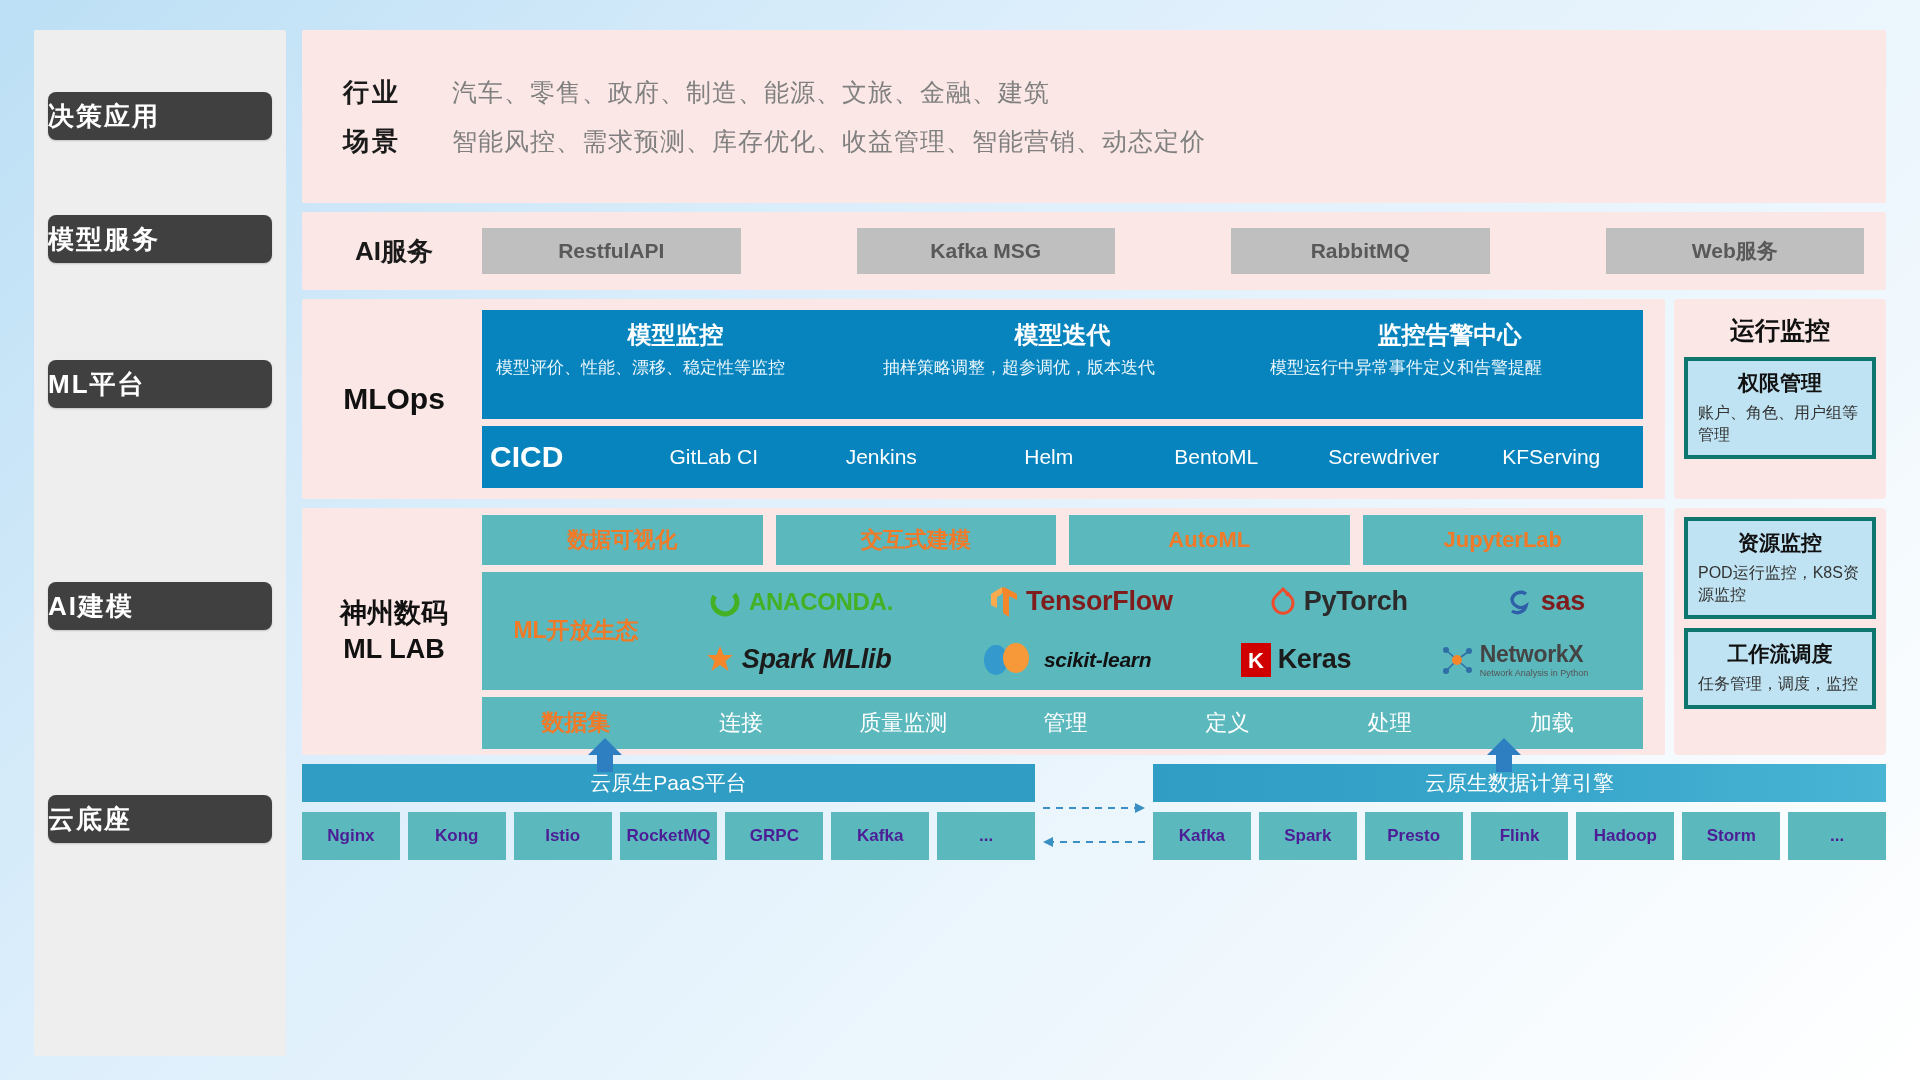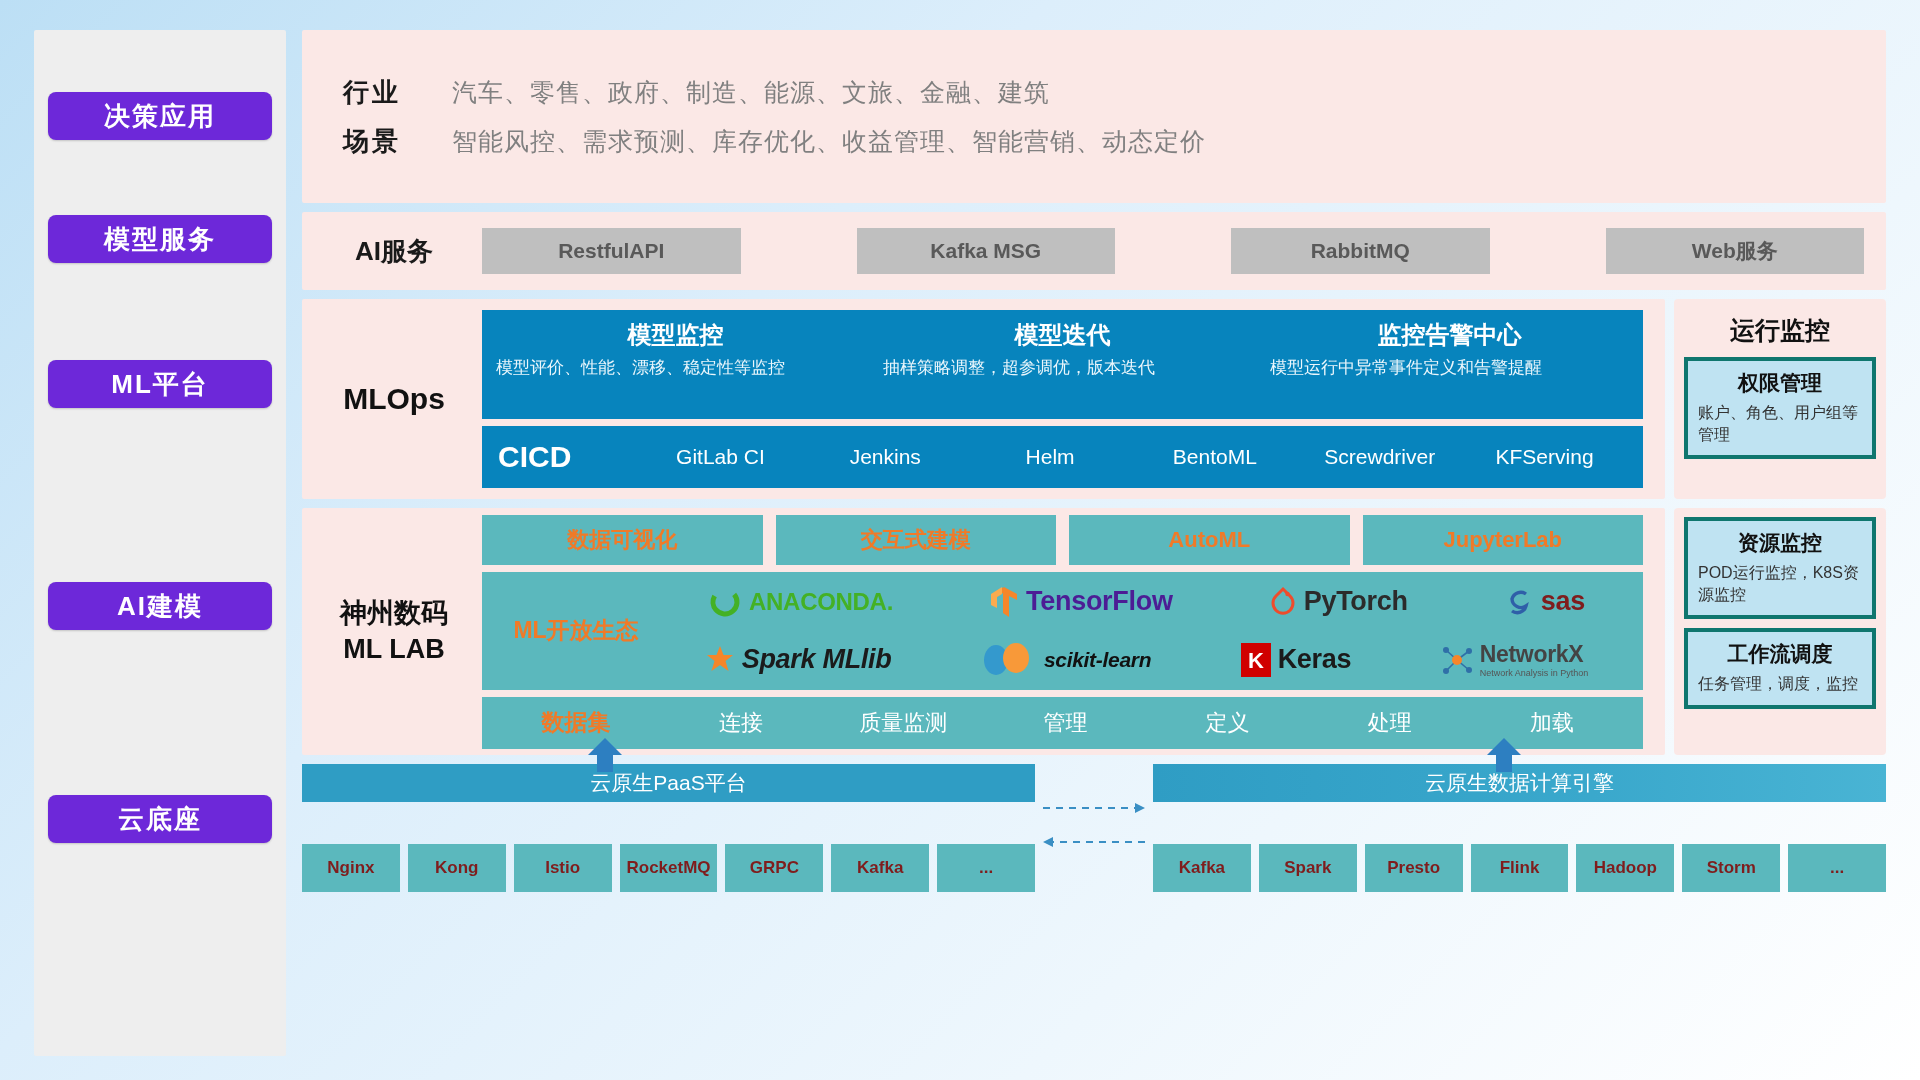--- a/index.html
+++ b/index.html
@@ -12,22 +12,22 @@
   .page{position:relative;width:1920px;height:1080px;box-sizing:border-box;padding:30px 34px 24px 34px;display:flex;gap:16px;}
 
   
   .rail{
     width:252px;flex:0 0 252px;background:#eeeeee;border-radius:2px;
     position:relative;display:flex;flex-direction:column;align-items:center;
     padding:0;box-sizing:border-box;
   }
   .rail-badge{
     position:absolute;left:14px;width:224px;height:48px;
-    background:#6d28d9;color:#ffffff;border-radius:8px;
-    display:flex;align-items:center;justify-content:center;
+    background:#404040;color:#ffffff;border-radius:8px;
+    display:flex;align-items:center;justify-content:flex-start;
     font-size:26px;font-weight:bold;letter-spacing:2px;
     box-shadow:0 1px 2px rgba(0,0,0,.18);
   }
 
   
   .stack{flex:1;display:flex;flex-direction:column;gap:9px;min-width:0;}
 
   .band{background:#fbe8e6;border-radius:2px;box-sizing:border-box;}
 
   
@@ -53,21 +53,21 @@
   .mlops-right{flex:1;display:flex;flex-direction:column;gap:7px;padding-left:18px;min-width:0;}
   .mlops-cards{display:flex;min-width:0;}
   .mcard{
     flex:1;background:#0784bd;color:#fff;padding:10px 14px 12px 14px;
     box-sizing:border-box;min-width:0;height:109px;
   }
   .mcard-t{font-size:24px;font-weight:bold;text-align:center;line-height:1.25;}
   .mcard-d{font-size:17px;line-height:1.35;margin-top:7px;color:#eaf6fc;}
   .cicd{
     background:#0784bd;height:62px;display:flex;align-items:center;
-    color:#fff;padding:0 16px;box-sizing:border-box;overflow:hidden;
+    color:#fff;padding:0 8px;box-sizing:border-box;overflow:hidden;
   }
   .cicd-title{font-size:30px;font-weight:bold;width:140px;flex:0 0 140px;}
   .cicd-items{flex:1;display:flex;min-width:0;}
   .cicd-item{flex:1;text-align:center;font-size:21px;line-height:1.05;word-break:break-all;}
 
   .monitor{
     width:212px;flex:0 0 212px;background:#fbe8e6;border-radius:4px;
     box-sizing:border-box;padding:9px 10px;display:flex;flex-direction:column;
   }
   .monitor-title{font-size:25px;font-weight:bold;color:#111;text-align:center;padding:6px 0 10px 0;}
@@ -105,23 +105,23 @@
   .r-cloud{height:152px;position:relative;display:flex;gap:0;background:transparent;}
   .cloud-col{flex:1;display:flex;flex-direction:column;gap:10px;min-width:0;}
   .cloud-spacer{width:118px;flex:0 0 118px;}
   .cloud-bar{
     height:38px;background:#2f9dc4;color:#fff;display:flex;align-items:center;justify-content:center;
     font-size:21px;
   }
   .cloud-bar.engine{background:linear-gradient(90deg,#2f9dc4 0%,#3aa8cc 60%,#49b4d4 100%);}
   .cloud-chips{display:flex;gap:8px;}
   .cchip{
-    flex:1;height:48px;background:#5bb8bd;color:#7f1d1d;
+    flex:1;height:48px;background:#5bb8bd;color:#4c1d95;
     display:flex;align-items:center;justify-content:center;text-align:center;
-    font-size:17px;font-weight:bold;line-height:1.1;box-sizing:border-box;padding:8px 3px;margin-top:32px;
+    font-size:17px;font-weight:bold;line-height:1.1;box-sizing:border-box;padding:8px 3px;
   }
 
   svg{display:block;}
 </style>
 </head>
 <body>
 
 <div class="page">
 
   <div class="rail">
@@ -228,21 +228,21 @@
                   <svg width="34" height="34" viewBox="0 0 34 34">
                     <circle cx="17" cy="17" r="12" fill="none" stroke="#44b125" stroke-width="5" stroke-dasharray="52 24" transform="rotate(-40 17 17)"></circle>
                   </svg>
                   <span class="logo-txt" style="color:#44b125;font-size:24px">ANACONDA.</span>
                 </div>
                 <div class="logo">
                   <svg width="30" height="34" viewBox="0 0 30 34">
                     <polygon points="15,2 28,9 28,15 20,11 20,32 14,28 14,8 8,12 8,6" fill="#f6862a"></polygon>
                     <polygon points="13,2 2,9 2,20 8,23 8,12 13,9" fill="#fbab4f"></polygon>
                   </svg>
-                  <span class="logo-txt" style="color:#4c1d95">TensorFlow</span>
+                  <span class="logo-txt" style="color:#7f1d1d">TensorFlow</span>
                 </div>
                 <div class="logo">
                   <svg width="28" height="32" viewBox="0 0 28 32">
                     <path d="M14 3 L21 10 A10 10 0 1 1 7 10 Z" fill="none" stroke="#ee4c2c" stroke-width="3"></path>
                     <circle cx="18.5" cy="8" r="2.2" fill="#ee4c2c"></circle>
                   </svg>
                   <span class="logo-txt" style="color:#2b2b2b">PyTorch</span>
                 </div>
                 <div class="logo">
                   <svg width="30" height="30" viewBox="0 0 30 30">

